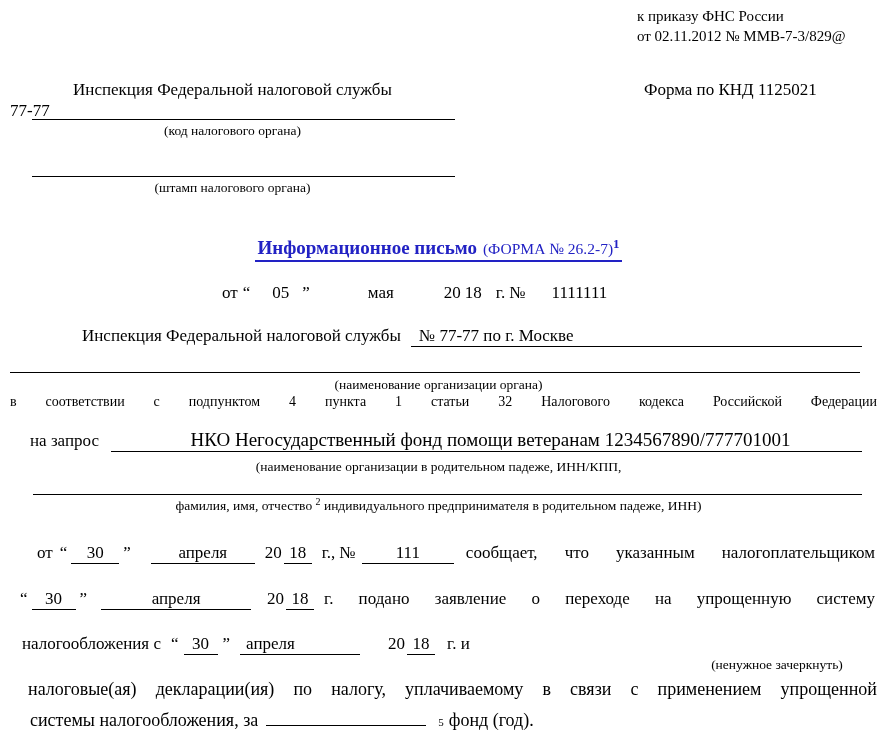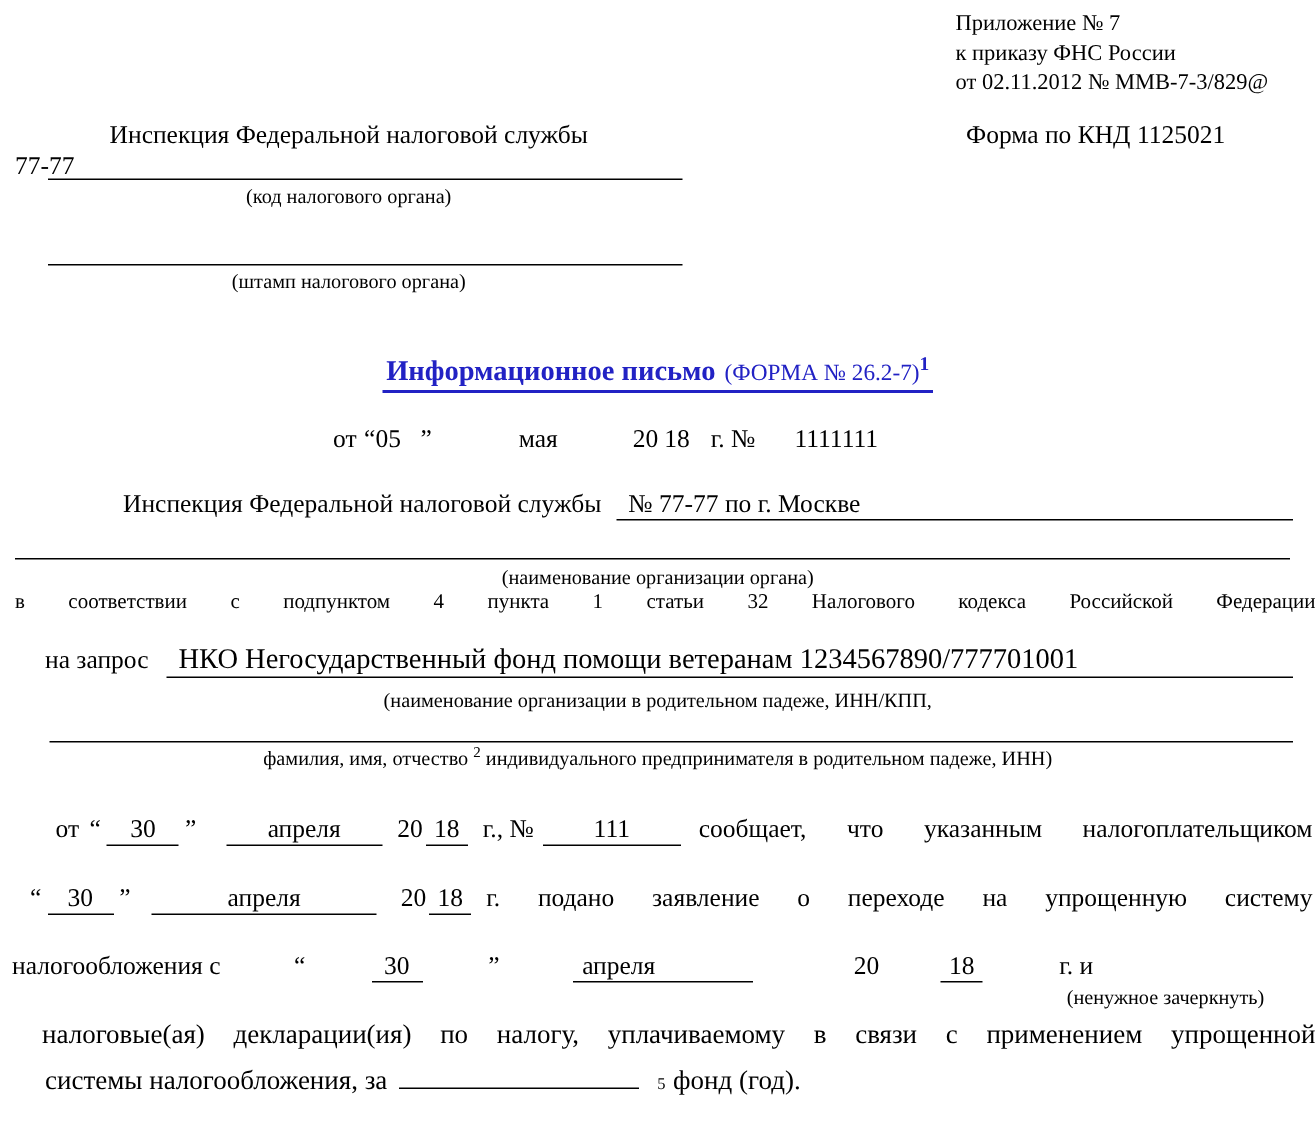--- a/index.html
+++ b/index.html
@@ -31,41 +31,41 @@
   
   .title-row { left:0; top:237px; width:100%; text-align:center; }
   .title-underline { display:inline-block; border-bottom:2px solid currentColor; padding:0 2px 1px 2px; }
   .title-main { font-size:19px; font-weight:bold; }
   .title-ref  { font-size:15.5px; font-weight:normal; margin-left:6px; }
   .title-sup  { font-size:13px; font-weight:bold; }
 
   
   .date-line { left:222px; top:283px; font-size:17px; }
   .date-line .oq  { margin-left:5px; }
-  .date-line .day { margin-left:0; }
+  .date-line .day { margin-left:22px; }
   .date-line .cq  { margin-left:13px; }
   .date-line .mon { margin-left:58px; }
   .date-line .cen { margin-left:50px; }
   .date-line .yr  { margin-left:4px; }
   .date-line .gno { margin-left:14px; }
   .date-line .num { margin-left:26px; }
 
   
   .org-line { left:82px; top:326px; right:15px; font-size:17px; }
   .org-value { flex:1; border-bottom:1.5px solid #000; margin-left:10px; padding-left:8px; }
   .org-rule { left:10px; top:372px; width:850px; border-top-width:1.3px; }
   .org-cap  { left:0; top:377px; width:100%; }
 
   
   .legal { left:10px; top:394px; right:0; font-size:14px;
            text-align:justify; text-align-last:justify; white-space:nowrap; }
 
   
   .req-line { left:30px; top:429px; right:15px; font-size:17px; }
-  .req-value { flex:1; border-bottom:1.5px solid #000; margin-left:12px; padding-left:8px; font-size:19px; }
+  .req-value { flex:1; border-bottom:1.5px solid #000; margin-left:12px; padding-left:8px; font-size:19px;text-align:center; }
   .req-cap1 { left:0; top:459px; width:100%; }
   .fio-rule { left:33px; top:494px; width:829px; border-top-width:1.3px; }
   .req-cap2 { left:0; top:498px; width:100%; }
   .req-cap2 sup { font-size:10px; }
 
   
   .rd-line { left:37px; top:543px; right:2px; font-size:17px; }
   .rd-line .oq  { margin-left:7px; }
   .rd-line .day { width:48px; margin-left:4px; }
   .rd-line .cq  { margin-left:4px; }
@@ -79,21 +79,21 @@
   
   .app-line { left:20px; top:589px; right:2px; font-size:17px; }
   .app-line .day { width:44px; margin-left:4px; }
   .app-line .cq  { margin-left:4px; }
   .app-line .mon { width:150px; margin-left:14px; }
   .app-line .cen { margin-left:16px; }
   .app-line .yr  { width:28px; margin-left:2px; }
   .app-line .txt { flex:1; margin-left:10px; text-align:justify; text-align-last:justify; white-space:normal; }
 
   
-  .tr-line { left:8px; top:634px; right:2px; font-size:17px;gap:39px; }
+  .tr-line { left:22px; top:634px; right:2px; font-size:17px; }
   .tr-line .oq  { margin-left:10px; }
   .tr-line .day { width:34px; margin-left:5px; }
   .tr-line .cq  { margin-left:5px; }
   .tr-line .mon { width:120px; margin-left:10px; text-align:left; padding-left:6px; }
   .tr-line .cen { margin-left:28px; }
   .tr-line .yr  { width:28px; margin-left:2px; }
   .tr-line .gi  { margin-left:12px; }
   .tr-line .presented { flex:1; margin-left:14px; text-align:center; }
   .strike-cap { left:617px; top:657px; width:320px; text-align:center; }
 
@@ -106,21 +106,20 @@
   .period .blank { width:160px; margin-left:8px; }
   .period .fn { margin-left:12px; }
   .period .suffix { margin-left:5px; }
 </style>
 </head>
 <body>
 
 <div class="page">
 
   <div class="abs appendix">
-    <div>Приложение № 7</div>
     <div>к приказу ФНС России</div>
     <div>от 02.11.2012 № ММВ-7-3/829@</div>
   </div>
 
   <div class="abs insp-label">Инспекция Федеральной налоговой службы</div>
   <div class="abs form-knd">Форма по КНД 1125021</div>
   <div class="abs insp-code">77-77</div>
   <div class="abs rule code-rule"></div>
   <div class="abs cap code-cap">(код налогового органа)</div>
   <div class="abs rule stamp-rule"></div>

